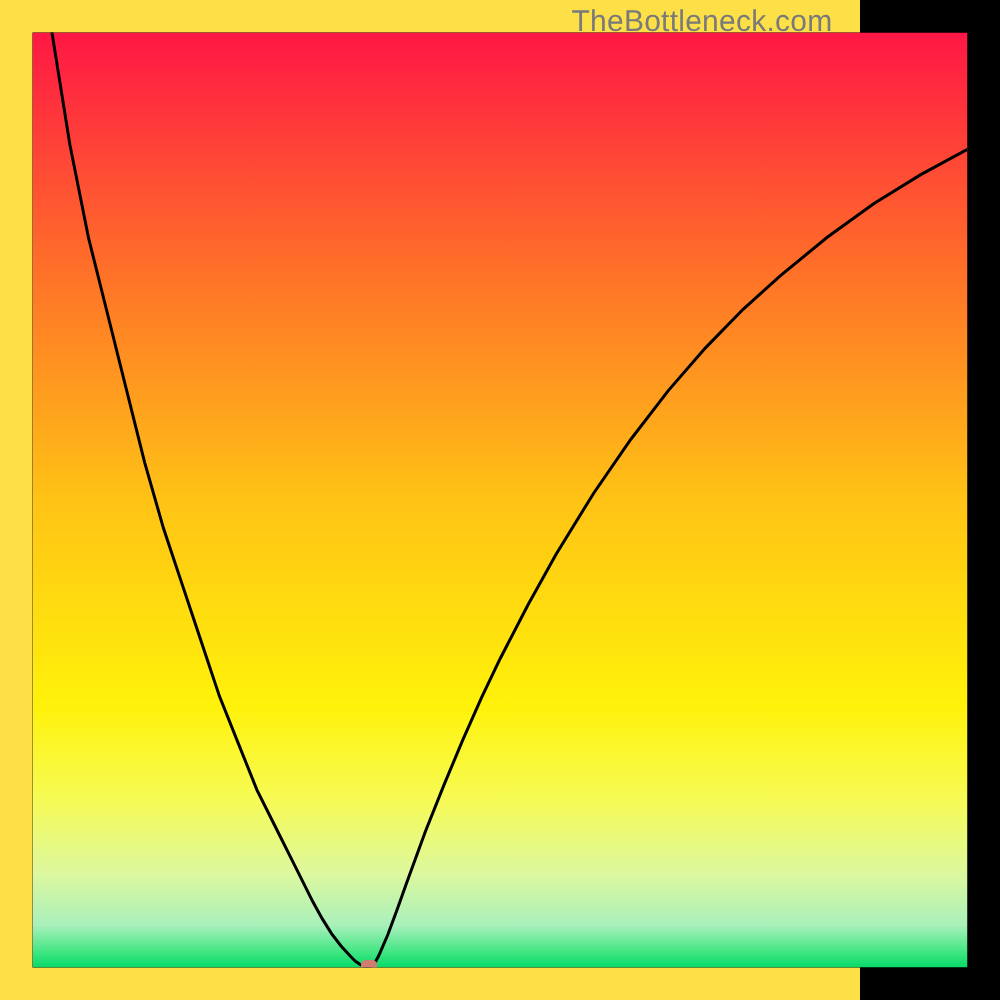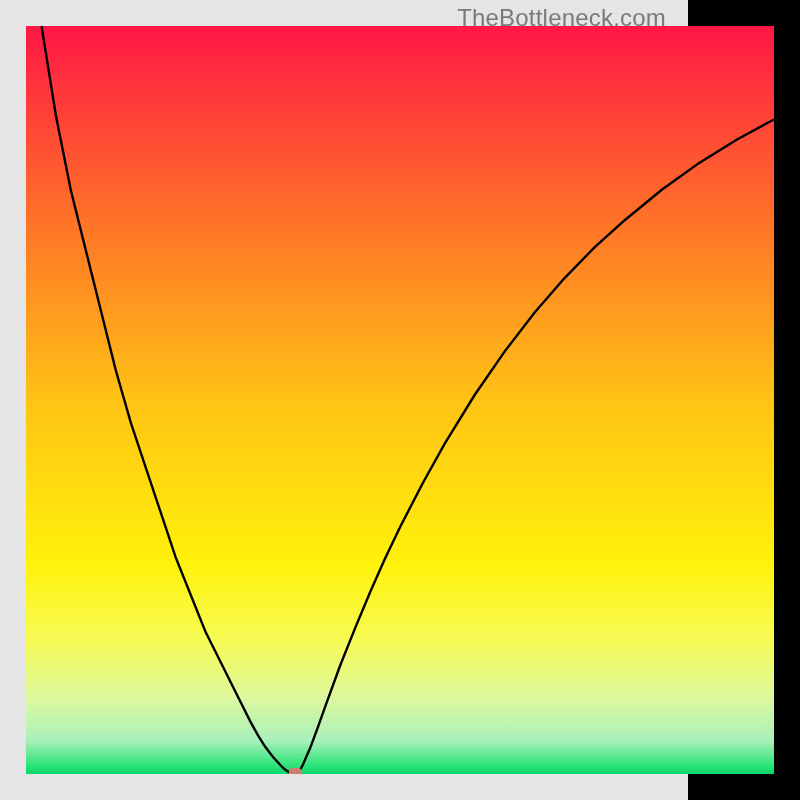--- a/index.html
+++ b/index.html
@@ -8,21 +8,21 @@
     width: 800px;
     height: 800px;
     background: #000;
     font-family: Arial, Helvetica, sans-serif;
     overflow: hidden;
   }
   .outer {
     position: relative;
     width: 688px;
     height: 800px;
-    background: #e5e5e5;
+    background: #fde047;
   }
   .watermark {
     position: absolute;
     top: 4px;
     right: 22px;
     color: #7a7a7a;
     font-size: 24px;
     font-weight: 400;
     letter-spacing: 0.2px;
     user-select: none;

